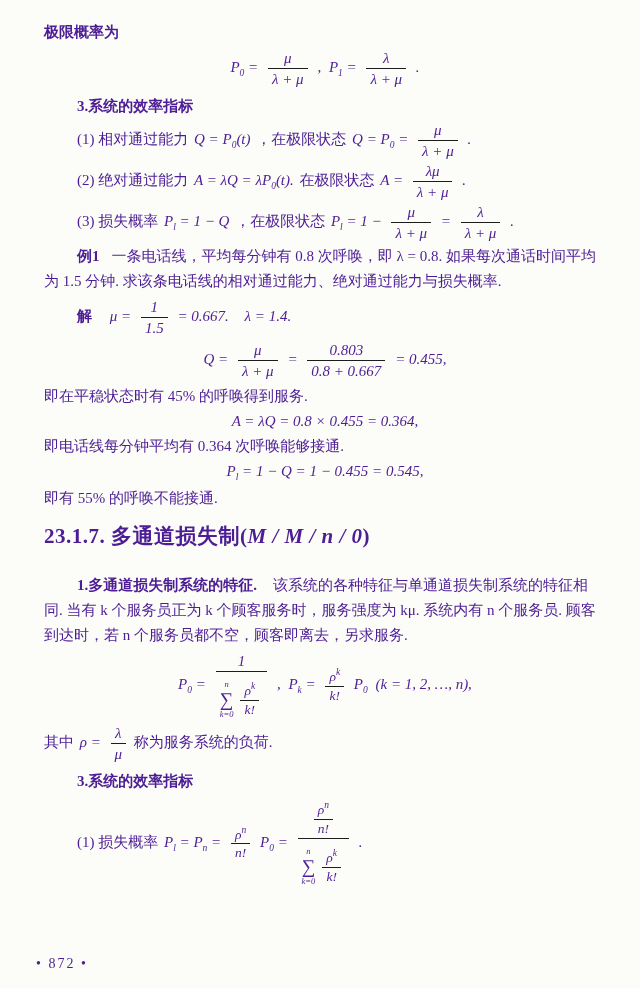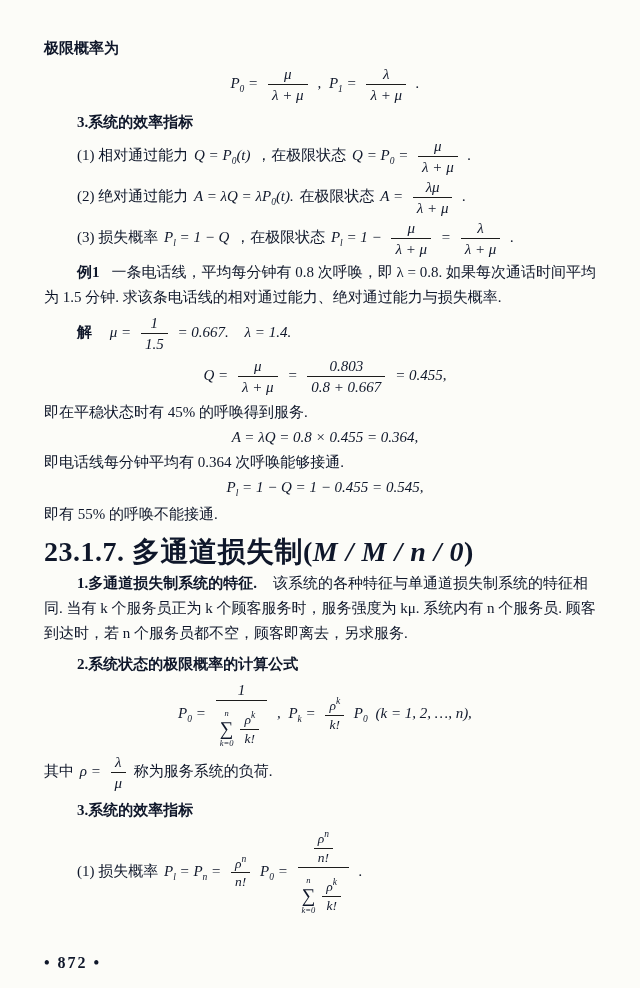--- a/index.html
+++ b/index.html
@@ -2,24 +2,24 @@
 <html><head>
 <meta charset="utf-8">
 <style>
   * { box-sizing: border-box; }
   html, body { margin: 0; padding: 0; background: #d9d9d4; }
   .page {
     position: relative;
     width: 640px; height: 988px;
     margin: 0 auto;
     background: #fcfcf8;
-    color: #0f172a;
+    color: #4c1d95;
     font-family: "Liberation Serif", "DejaVu Serif", serif;
     font-size: 15px;
-    padding: 36px 34px 0 44px;
+    padding: 20px 34px 0 44px;
     overflow: hidden;
   }
   p { margin: 0; line-height: 25px; }
   .bold { font-weight: bold; }
   .indent { text-indent: 2.2em; }
   .label { font-weight: bold; margin-right: 12px; }
   .h-num { font-weight: bold; text-indent: 2.2em; margin: 6px 0 2px; }
 
   .m { font-style: italic; margin: 0 2px; white-space: nowrap; }
   sub { font-size: 9.5px; font-style: italic; }
@@ -43,28 +43,28 @@
   .row { display: inline-flex; align-items: center; justify-content: center; }
 
   .sum {
     display: inline-flex; flex-direction: column; align-items: center;
     line-height: 1; margin-right: 3px; font-style: normal;
   }
   .sum .lim { font-size: 8.5px; font-style: italic; line-height: 1.1; }
   .sum .sigma { font-size: 19px; line-height: 1; padding: 1px 0; }
 
   .section-h {
-    font-size: 28px; font-weight: bold; margin: 10px 0 4px;
+    font-size: 21px; font-weight: bold; margin: 10px 0 22px;
     letter-spacing: 0.5px; line-height: 30px; font-family: Liberation Serif, serif;
   }
   .section-h .model { font-style: italic; font-weight: bold; }
 
   .footer {
-    position: absolute; left: 44px; bottom: 16px;
-    font-weight: bold; font-size: 16px; letter-spacing: 2px;
+    position: absolute; left: 36px; bottom: 16px;
+    font-weight: normal; font-size: 14px; letter-spacing: 2px;
   }
 </style>
 </head>
 <body>
 
 <div class="page">
 
   <p class="bold">极限概率为</p>
 
   <div class="mathline">
@@ -169,21 +169,20 @@
   <p>即有 55% 的呼唤不能接通.</p>
 
   <h2 class="section-h">
     <span>23.1.7. 多通道损失制</span><span>(</span><span class="model">M / M / n / 0</span><span>)</span>
   </h2>
 
   <p class="indent">
     <span class="label" style="margin-right:16px">1.多通道损失制系统的特征.</span><span>该系统的各种特征与单通道损失制系统的特征相同. 当有 k 个服务员正为 k 个顾客服务时，服务强度为 kμ. 系统内有 n 个服务员. 顾客到达时，若 n 个服务员都不空，顾客即离去，另求服务.</span>
   </p>
 
-  <p class="h-num">2.系统状态的极限概率的计算公式</p>
 
   <div class="mathline">
     <span class="m"><span>P</span><sub>0</sub><span> =</span></span>
     <span class="frac">
       <span class="num">1</span>
       <span class="den"><span class="row">
         <span class="sum">
               <span class="lim">n</span>
               <span class="sigma">∑</span>
               <span class="lim">k=0</span>

